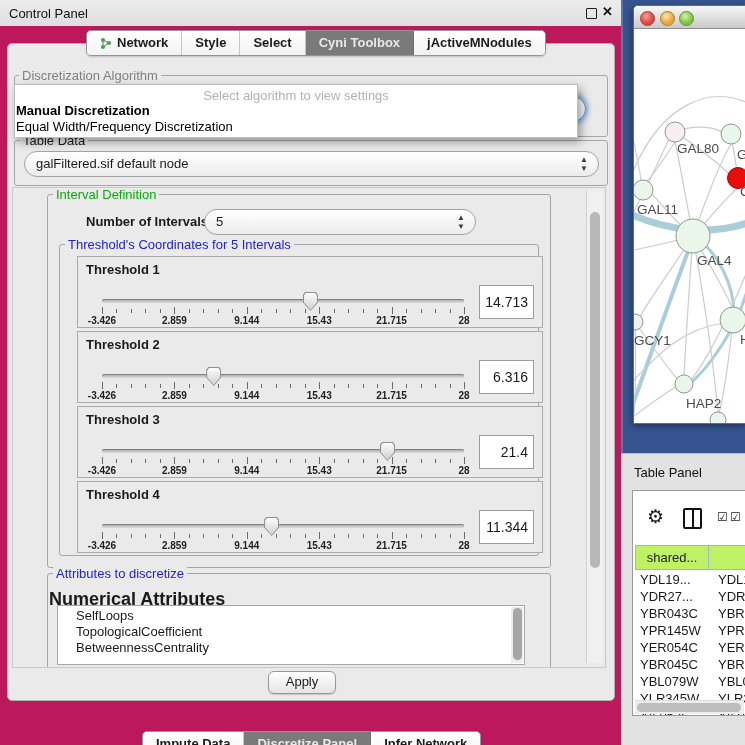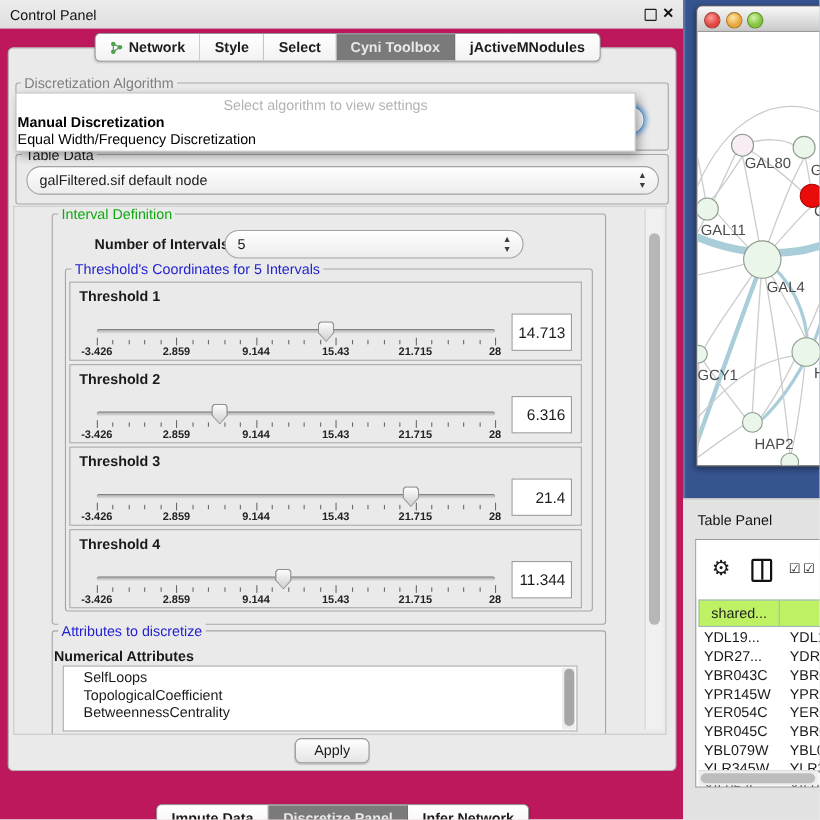--- a/index.html
+++ b/index.html
@@ -58,42 +58,42 @@
   #vscroll .thumb{position:absolute;left:3px;top:22px;width:10px;height:356px;background:#b7b7b7;border-radius:6px;}
 
   #interval-group{left:34px;top:6px;width:502px;height:372px;}
   #interval-label{left:40px;top:-1px;}
   #numint-label{left:73px;top:26px;font-size:13px;font-weight:bold;}
   #numint-combo{left:191px;top:21px;width:235px;height:24px;}
 
   #thr-group{left:46px;top:56px;width:478px;height:310px;}
   #thr-label{left:52px;top:49px;}
 
-  #thresholds-host{position:absolute;left:50px;top:68px;width:476px;border-radius:26px;}
+  #thresholds-host{position:absolute;left:64px;top:68px;width:476px;border-radius:26px;}
   .threshold-panel{position:relative;width:464px;height:70px;border:1px solid #ababab;background:#eaeaea;margin-bottom:3px;}
   .th-label{position:absolute;left:8px;top:5px;font-size:13px;font-weight:bold;}
   .th-slider{position:absolute;left:24px;top:38px;width:362px;height:30px;}
   .track{position:absolute;left:0;top:4px;width:100%;height:4px;border-radius:3px;
          background:linear-gradient(#ababab,#dcdcdc);box-shadow:inset 0 1px 1px rgba(0,0,0,.3);}
   .handle{position:absolute;top:-3px;width:15px;height:19px;background:#8f8f8f;
           clip-path:polygon(14% 0,86% 0,100% 14%,100% 55%,50% 100%,0 55%,0 14%);}
   .handle::after{content:"";position:absolute;inset:1px;background:linear-gradient(#fdfdfd,#cfcfcf);
           clip-path:polygon(14% 0,86% 0,100% 14%,100% 55%,50% 100%,0 55%,0 14%);}
   .ticks{position:absolute;left:0;top:12px;width:100%;height:8px;}
   .ticks i{position:absolute;width:1px;background:#6a6a6a;}
   .ticks i.minor{height:4px;top:2px;}
   .ticks i.major{height:7px;top:0;}
   .tick-labels{position:absolute;left:0;top:20px;width:100%;height:12px;}
   .tick-labels span{position:absolute;transform:translateX(-50%);font-size:10px;font-weight:bold;color:#222;white-space:nowrap;}
   .th-value{position:absolute;right:8px;top:28px;width:48px;height:32px;background:#fff;border:1px solid #9c9c9c;
             font-size:14px;line-height:32px;text-align:right;padding-right:5px;}
 
   #attr-group{left:34px;top:385px;width:502px;height:96px;}
   #attr-label{left:40px;top:378px;}
-  #attr-subtitle{left:36px;top:401px;font-size:13px;font-weight:bold;}
+  #attr-subtitle{left:36px;top:401px;font-size:18px;font-weight:bold;}
   #attr-list{left:44px;top:417px;width:466px;height:58px;background:#fff;border:1px solid #a8a8a8;overflow:hidden;}
   .list-inner{position:absolute;left:0;top:2px;right:14px;}
   .list-item{font-size:13px;line-height:16px;padding-left:18px;white-space:nowrap;}
   #attr-scroll{position:absolute;right:1px;top:1px;width:12px;height:56px;background:#ececec;}
   #attr-scroll .thumb{position:absolute;left:1.5px;top:1px;width:9px;height:52px;background:#a6a6a6;border-radius:5px;}
 
   #apply-btn{left:268px;top:671px;width:66px;height:21px;border:1px solid #979797;border-radius:6px;
              background:linear-gradient(#ffffff,#e4e4e4);font-size:13px;text-align:center;line-height:20px;
              box-shadow:0 1px 1px rgba(0,0,0,.15);}
 

